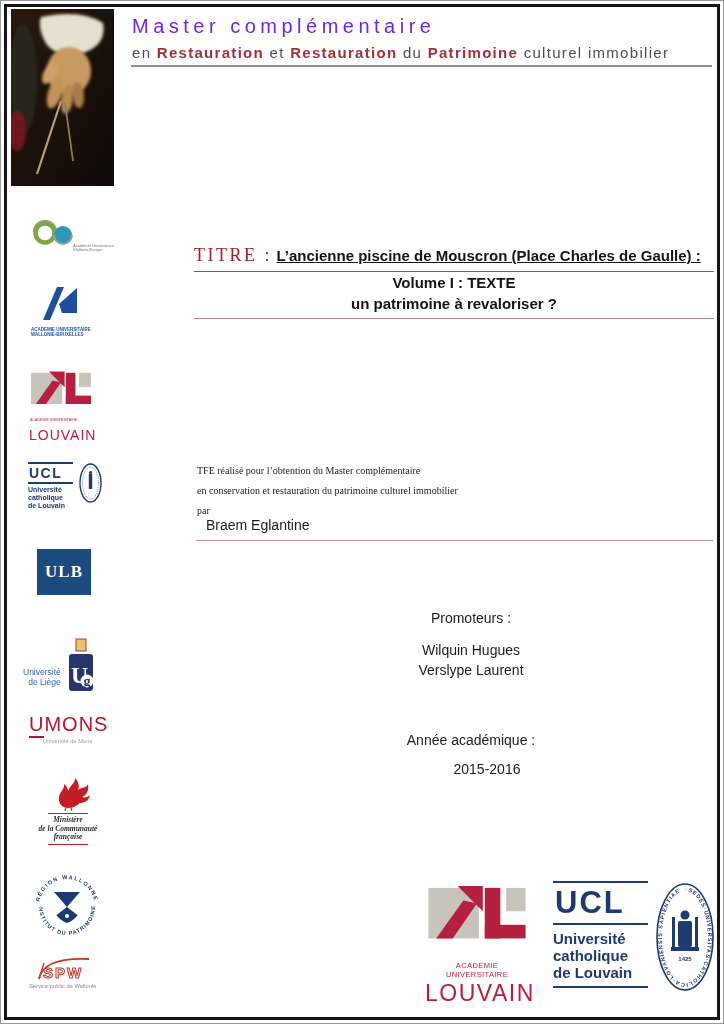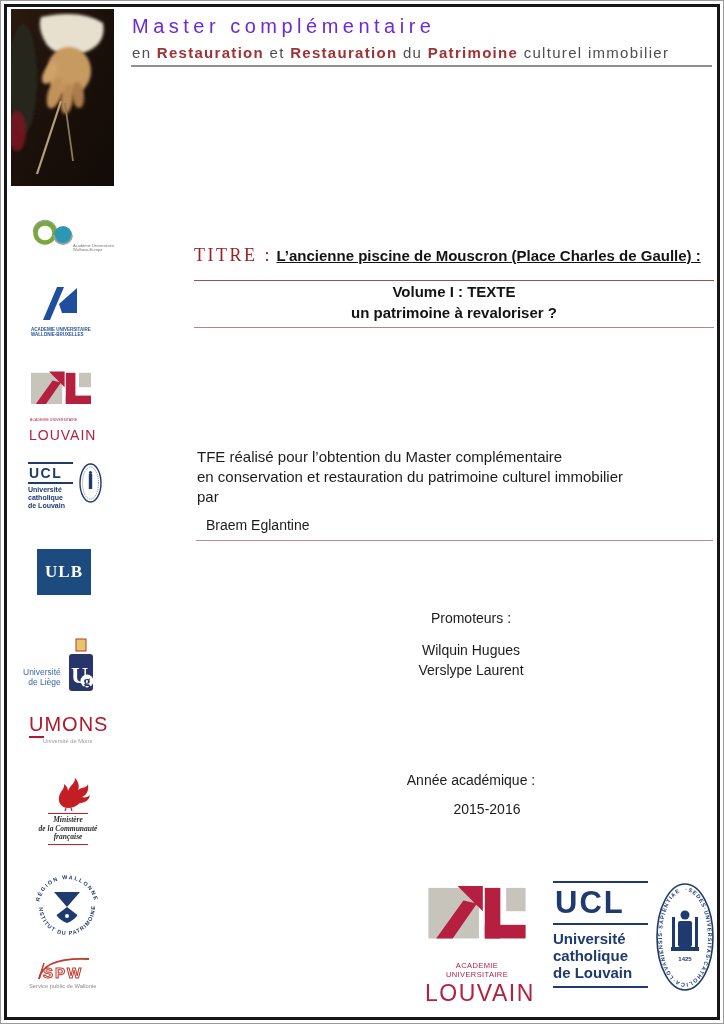--- a/index.html
+++ b/index.html
@@ -55,34 +55,34 @@
 
   #lg-iwp{left:30px;top:868px;}
 
   #lg-spw{left:28px;top:952px;width:84px;position:absolute;}
   #lg-spw .acr{position:absolute;left:14px;top:11px;font-size:15px;letter-spacing:2px;color:#fff;
                -webkit-text-stroke:1px #c0392b;text-shadow:0 0 0 #c0392b;font-weight:700;}
   #lg-spw .cap{position:absolute;left:0px;top:30px;font-size:8px;color:#8a8a8a;transform:scale(.72);}
 
   
   .title-block{position:absolute;left:193px;top:244px;width:520px;}
-  .t-row1{border-bottom:1.5px solid #a05056;padding-bottom:14px;white-space:nowrap;}
+  .t-row1{border-bottom:1.5px solid #a05056;padding-bottom:5px;white-space:nowrap;}
   .t-label{font-family:"Liberation Serif",serif;font-size:18px;letter-spacing:2.5px;color:#9e2023;}
   .t-main{font-size:15px;font-weight:700;color:#141414;text-decoration:underline;}
   .t-line{font-size:15px;font-weight:700;color:#141414;text-align:center;line-height:21px;}
   .t-bottom{border-top:1.5px solid #b4848a;margin-top:4px;}
 
   
-  .tfe{position:absolute;left:196px;top:446px;font-size:15px;color:#1c1c1c;line-height:20px;}
+  .tfe{position:absolute;left:196px;top:460px;font-size:10px;color:#1c1c1c;line-height:20px;font-family:Liberation Serif, serif;}
   .author{position:absolute;left:195px;top:516px;width:517px;border-bottom:1.5px solid #bd8d91;padding:0 0 7px 10px;
           font-size:14px;color:#1c1c1c;box-sizing:border-box;}
   .promoters{position:absolute;left:255px;top:609px;width:430px;text-align:center;font-size:14px;color:#1c1c1c;}
   .promoters .hd{margin-bottom:14px;}
   .promoters .nm{line-height:20px;}
-  .year{position:absolute;left:255px;top:731px;width:430px;text-align:center;font-size:14px;color:#1c1c1c;margin-top:40px;}
+  .year{position:absolute;left:255px;top:731px;width:430px;text-align:center;font-size:14px;color:#1c1c1c;}
   .year .val{margin-top:13px;padding-left:32px;}
 
   
   #footer-al{position:absolute;left:424px;top:883px;width:104px;text-align:center;}
   #footer-al .cap1{font-size:7.5px;color:#b51f40;letter-spacing:.4px;margin-top:3px;}
   #footer-al .cap2{font-size:23px;color:#b51f40;letter-spacing:1.5px;margin-top:1px;}
 
   #footer-ucl{position:absolute;left:552px;top:880px;display:flex;gap:6px;}
   #footer-ucl .col{width:95px;}
   #footer-ucl .rule{border-top:2.5px solid #1e3a6e;}

